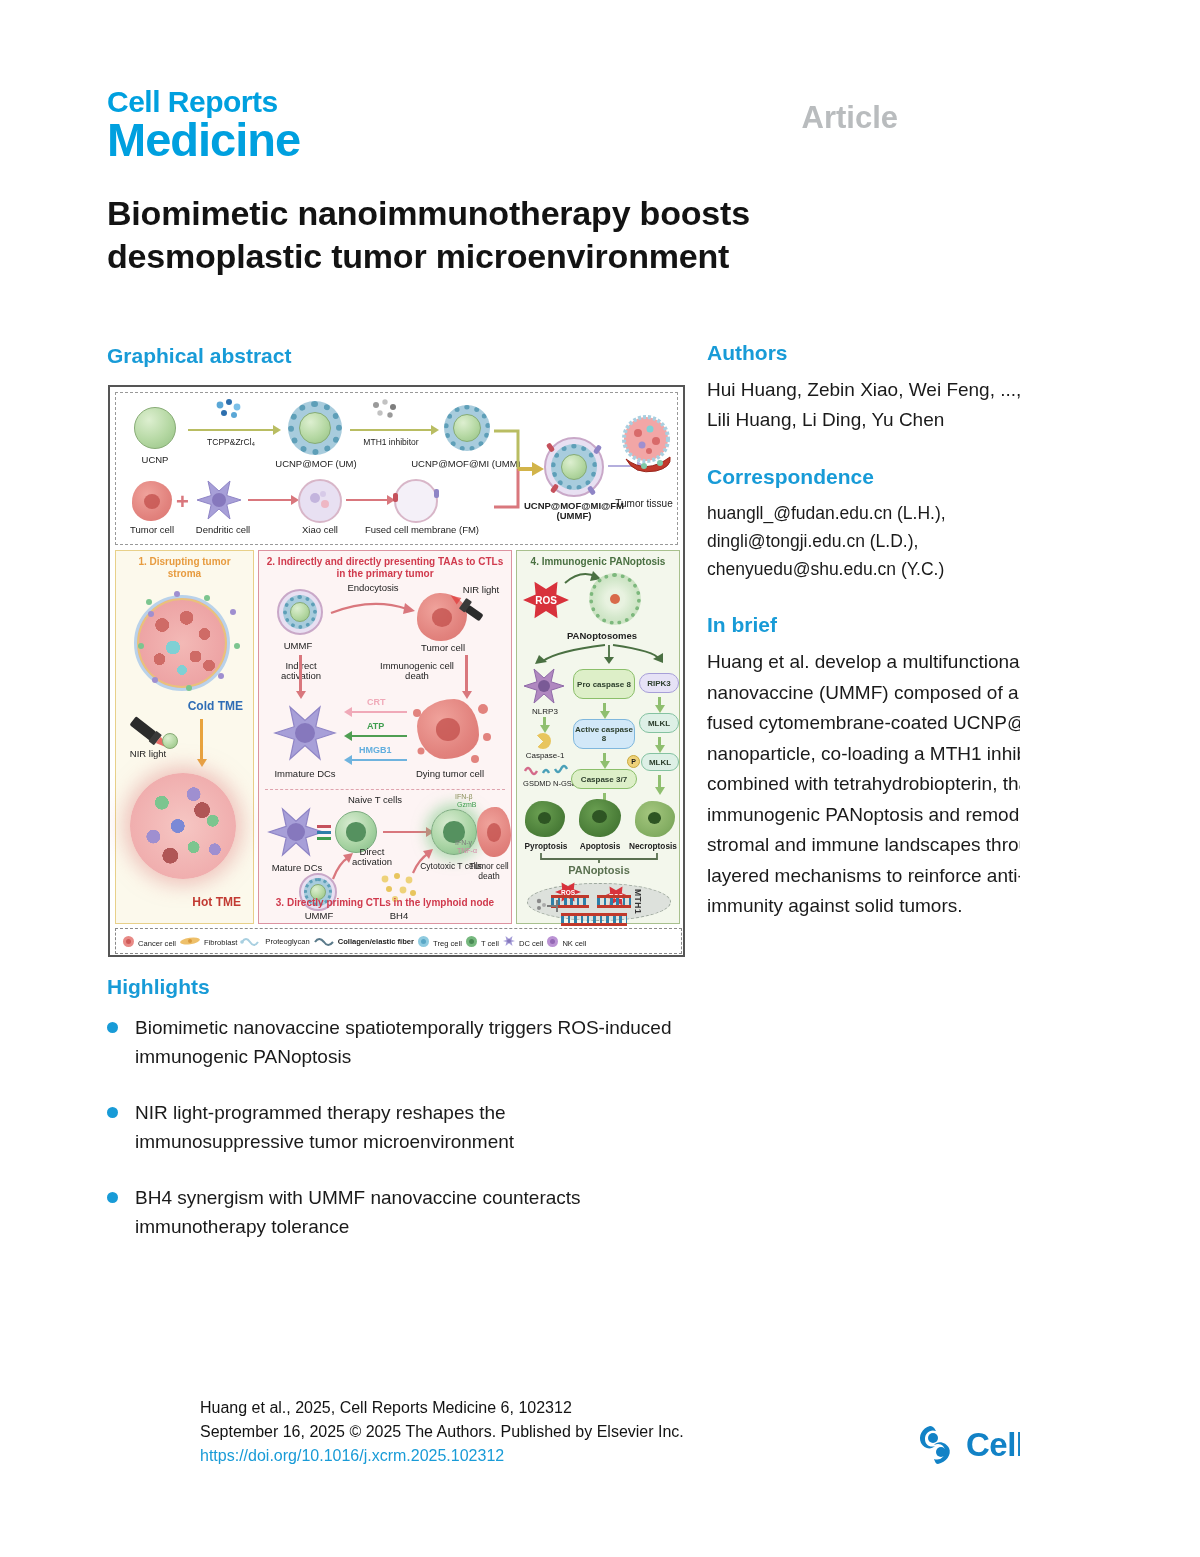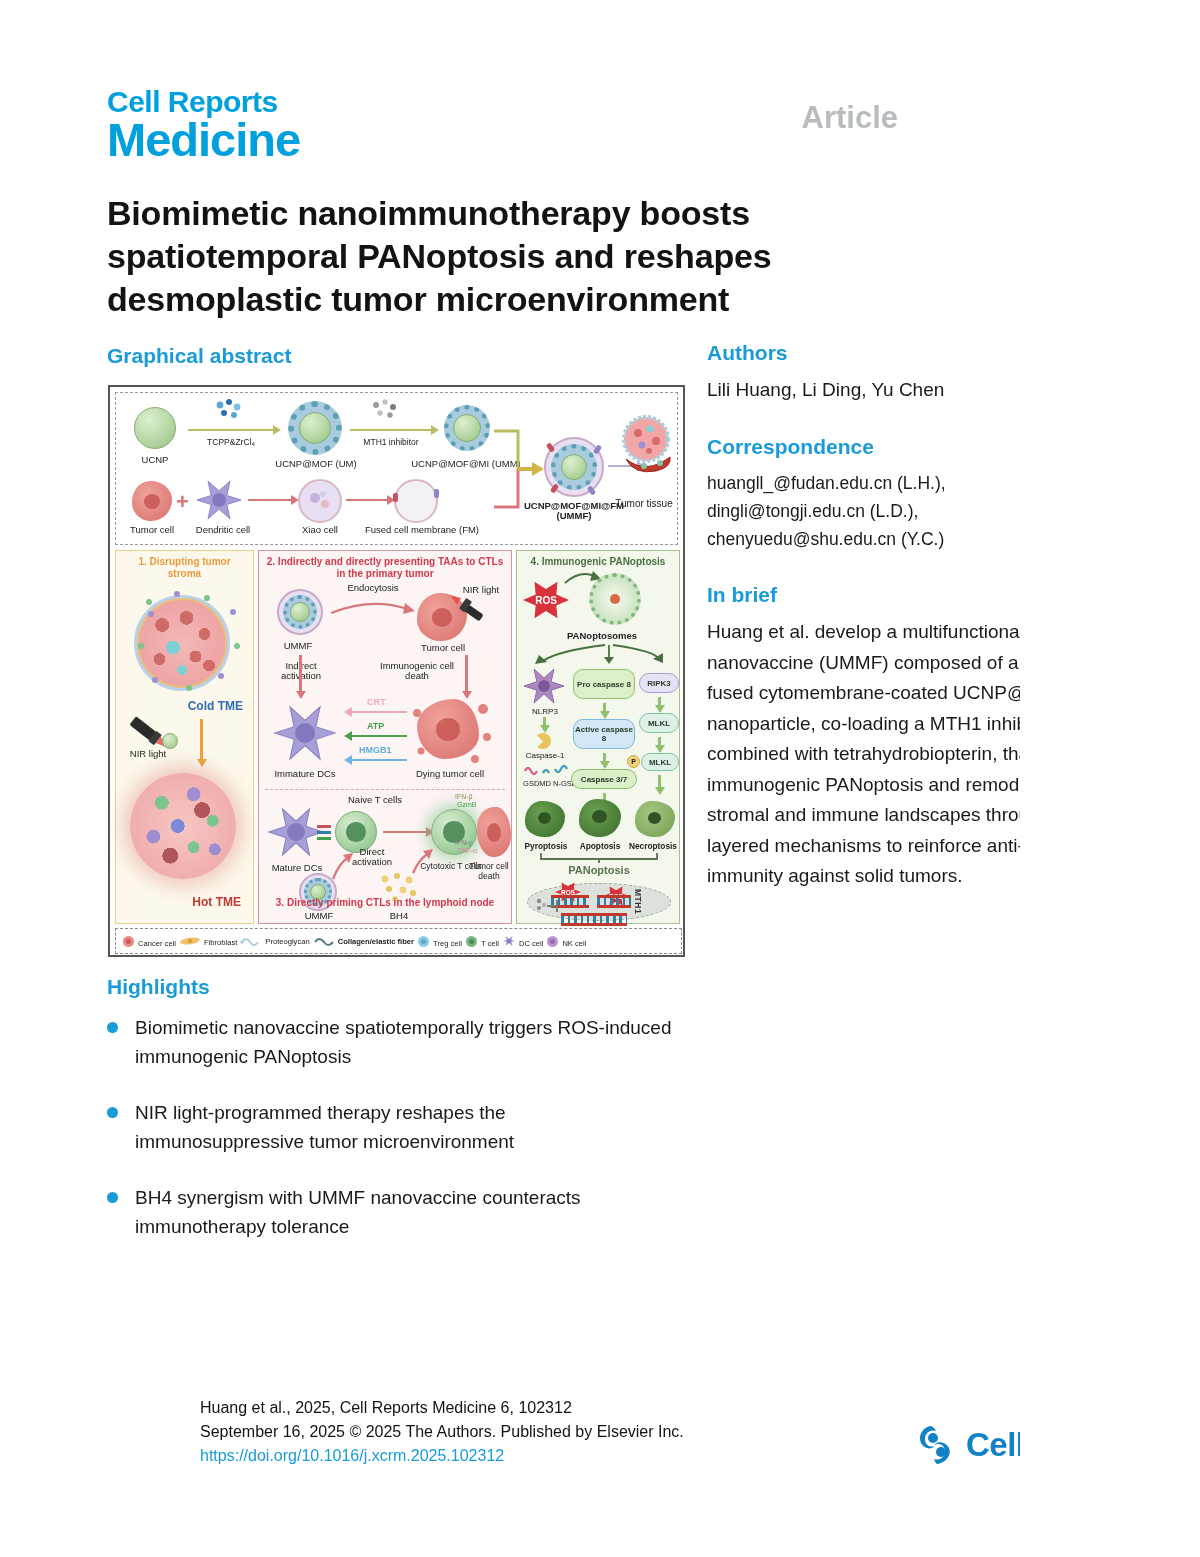--- a/index.html
+++ b/index.html
@@ -172,21 +172,20 @@
 <div class="page">
 
   <div class="logo">
     <div class="l1">Cell Reports</div>
     <div class="l2">Medicine</div>
   </div>
   <div class="article-type">Article</div>
 
   <h1 class="paper-title">
     <div>Biomimetic nanoimmunotherapy boosts</div>
-    <div>spatiotemporal PANoptosis and reshapes</div>
     <div>desmoplastic tumor microenvironment</div>
   </h1>
 
   <div class="sec-head ga-head">Graphical abstract</div>
 
   <div class="ga-box">
 
     <div class="scheme">
 
       <div class="sphere" style="left:18px;top:14px;width:42px;height:42px;"></div>
@@ -571,20 +570,21 @@
             <circle cx="6.5" cy="6.5" r="2.5" fill="#9468b5"></circle>
           </svg>
         <span>NK cell</span>
       </div>
     </div>
   </div>
 
   <div class="right-col">
     <div class="sec-head">Authors</div>
     <div class="authors-names">
+      <div>Hui Huang, Zebin Xiao, Wei Feng, ...,</div>
       <div>Lili Huang, Li Ding, Yu Chen</div>
     </div>
 
     <div class="sec-head">Correspondence</div>
     <div class="emails">
       <div>huangll_@fudan.edu.cn (L.H.),</div>
       <div>dingli@tongji.edu.cn (L.D.),</div>
       <div>chenyuedu@shu.edu.cn (Y.C.)</div>
     </div>
 

